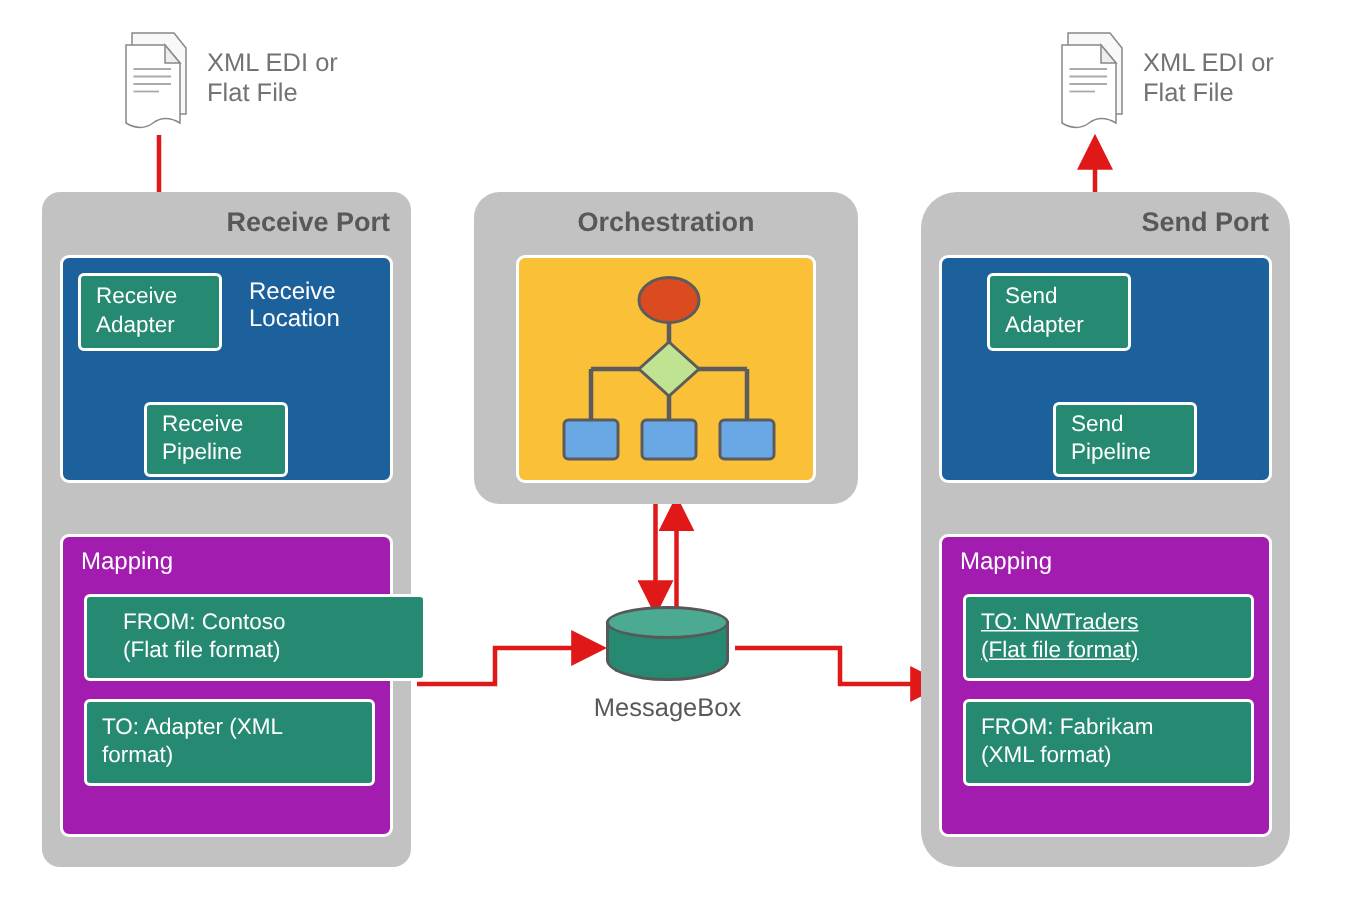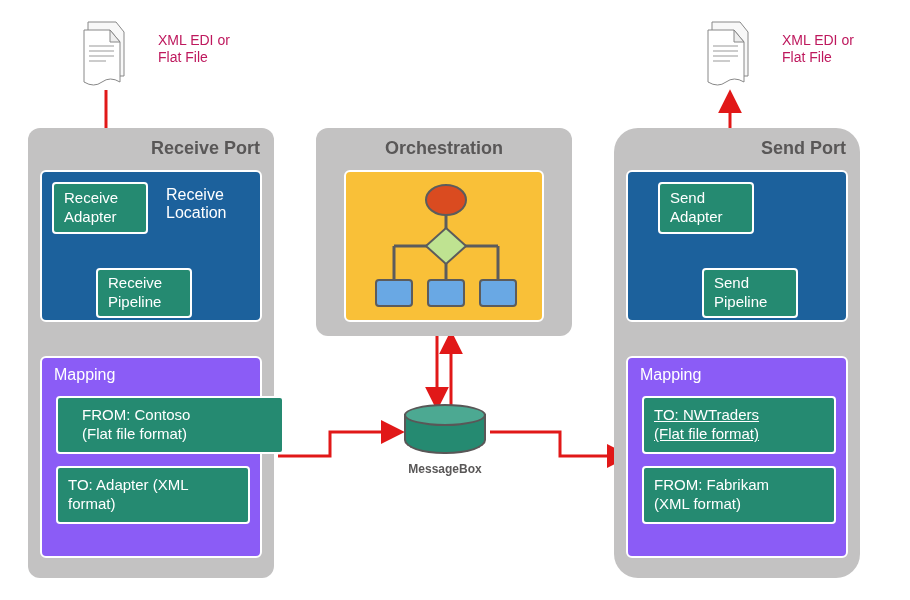--- a/index.html
+++ b/index.html
@@ -35,21 +35,21 @@
   }
   .bluebox-title {
     position: absolute;
     color: #fff;
     font-size: 16px;
   }
 
   
   .lavbox {
     position: absolute;
-    background: #8b5cf6;
+    background: #a21caf;
     border: 2px solid #fff;
     border-radius: 6px;
   }
   .lavbox-title {
     position: absolute;
     color: #fff;
     font-size: 16px;
   }
 
   
@@ -94,30 +94,29 @@
     border: 2px solid #595757;
     border-radius: 50%;
   }
 
   
   .doc {
     position: absolute;
   }
   .doc-label {
     position: absolute;
-    color: #be185d;
-    font-size: 14px;
+    color: #737373;
+    font-size: 17px;
     line-height: 1.2;
-    margin-left: 20px;
   }
   .msgbox-label {
     position: absolute;
     color: #595757;
-    font-weight: 700;
-    font-size: 12px;
+    font-weight: 400;
+    font-size: 17px;
     text-align: center;
   }
 
   
   svg.arrows {
     position: absolute;
     left: 0; top: 0;
     width: 910px; height: 600px;
     pointer-events: none;
   }
@@ -185,21 +184,21 @@
 
     <div class="lavbox" style="left:12px; top:228px; width:222px; height:202px;">
       <div class="lavbox-title" style="left:12px; top:8px;">Mapping</div>
       <div class="greenbox" style="left:14px; top:38px; width:228px; height:58px; white-space:pre-line;padding-left:24px;">FROM: Contoso
 (Flat file format)</div>
       <div class="greenbox" style="left:14px; top:108px; width:194px; height:58px; white-space:pre-line;">TO: Adapter (XML
 format)</div>
     </div>
   </div>
 
-  <div class="panel" style="left:316px; top:128px; width:256px; height:208px;">
+  <div class="panel" style="left:316px; top:128px; width:256px; height:208px;border-radius:17px;">
     <div class="panel-title" style="left:0; right:0; top:10px; text-align:center;">Orchestration</div>
     <div class="orch-box" style="left:28px; top:42px; width:200px; height:152px;">
       <svg width="200" height="152" viewBox="0 0 200 152">
 
         <g stroke="#5c5c5c" stroke-width="3" fill="none">
           <line x1="100" y1="40" x2="100" y2="60"></line>
           <line x1="100" y1="88" x2="100" y2="108"></line>
           <line x1="82" y1="74" x2="48" y2="74"></line>
           <line x1="48" y1="74" x2="48" y2="108"></line>
           <line x1="118" y1="74" x2="152" y2="74"></line>

